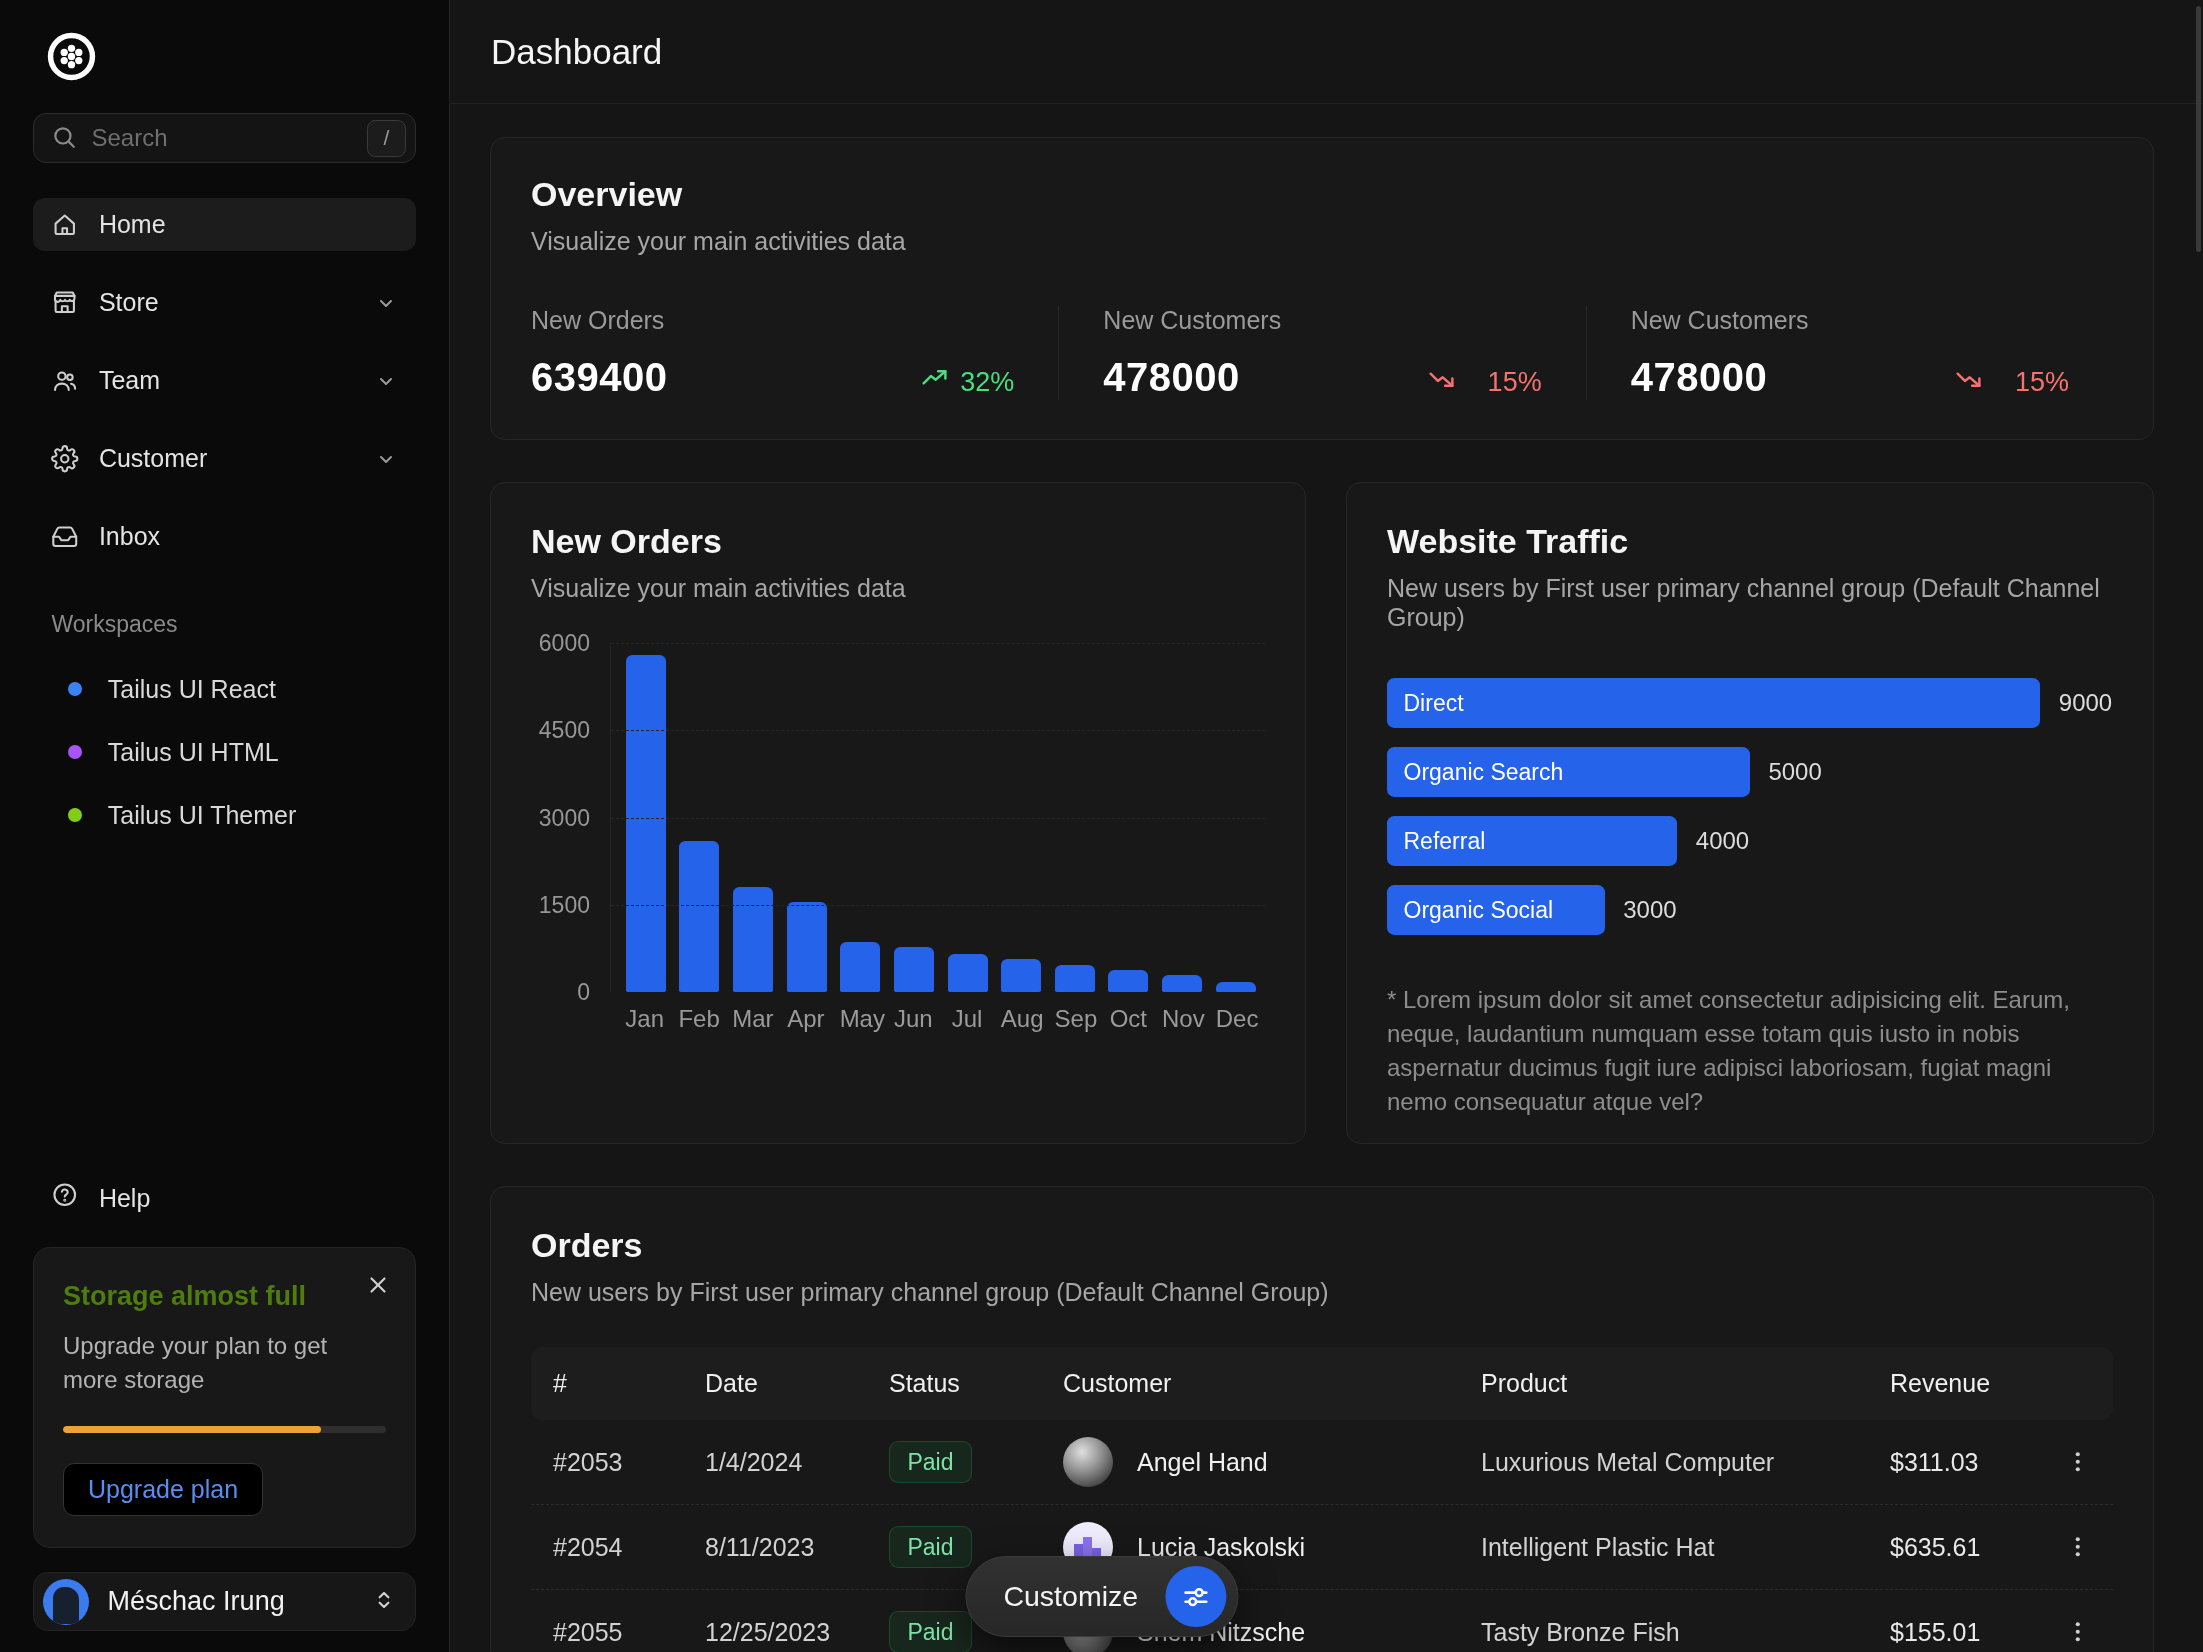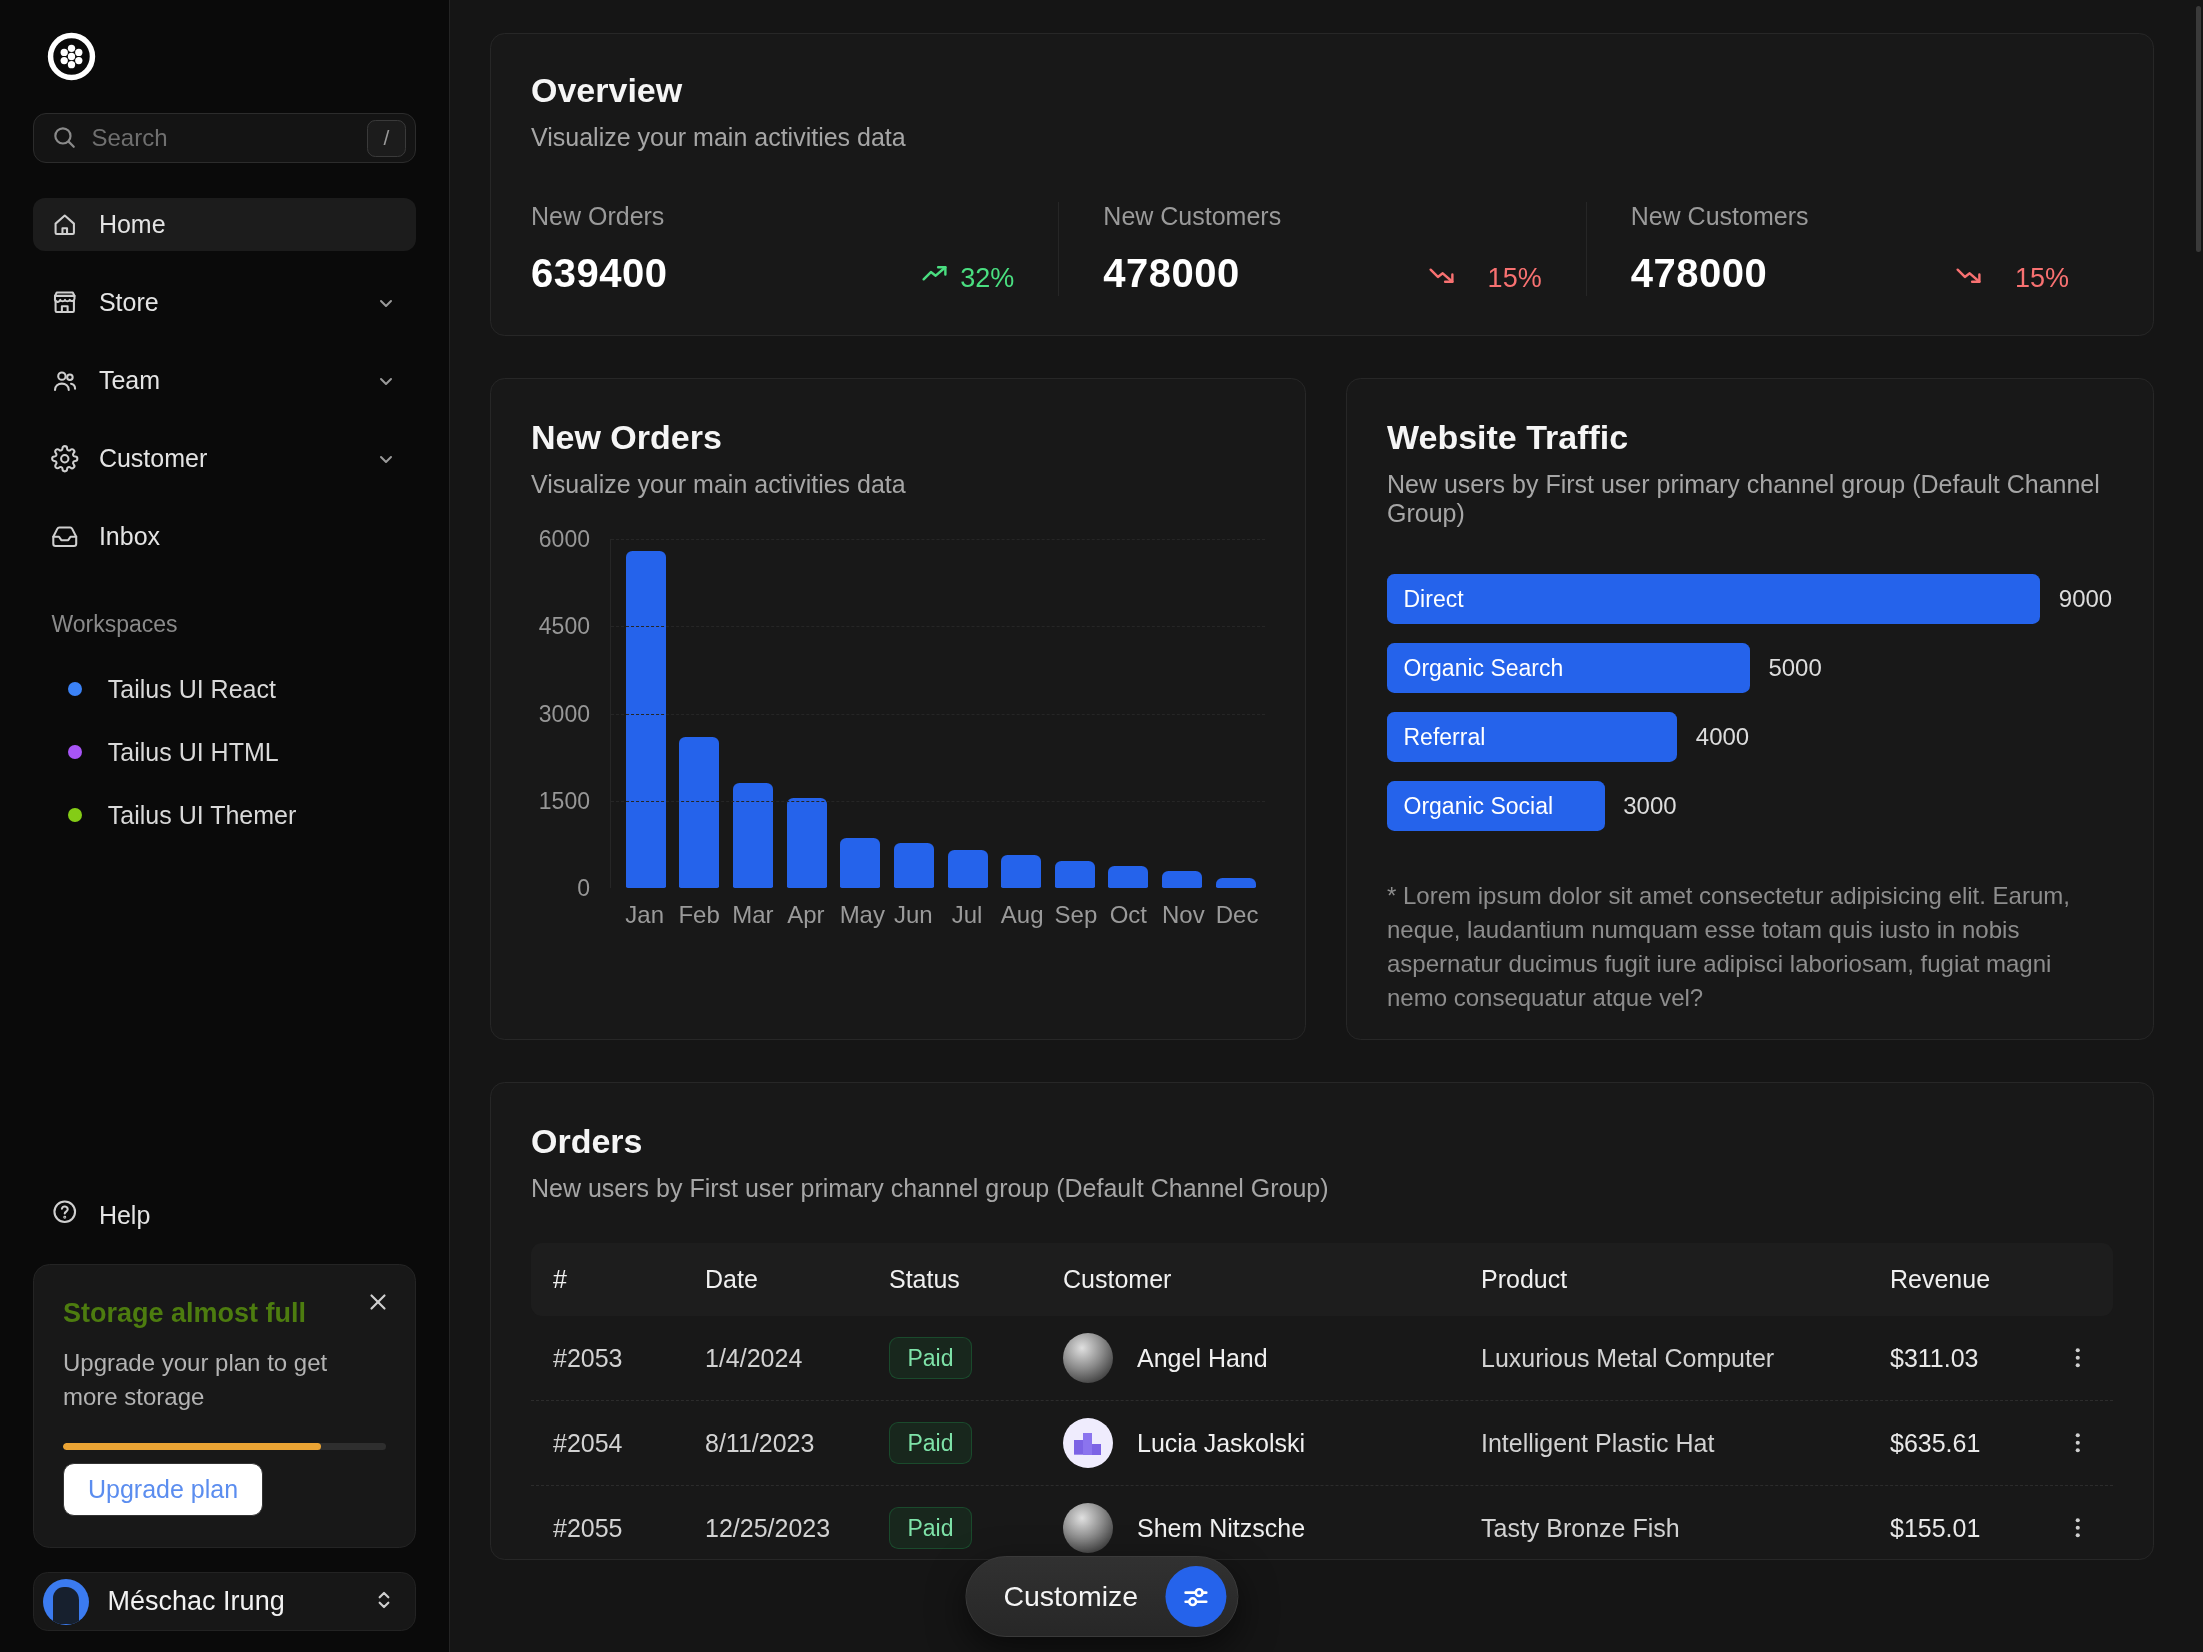--- a/index.html
+++ b/index.html
@@ -30,21 +30,21 @@
     border-radius:11px;cursor:pointer;}
   .dot{width:13.8px;height:13.8px;border-radius:50%;flex:none;}
   .side-spacer{flex:1;}
   .help-item{display:flex;align-items:center;gap:20px;padding:0 18.4px;height:50px;color:#e4e4e4;font-size:25px;cursor:pointer;}
   .storage-card{margin-top:24px;background:#181818;border:0.9px solid #242424;border-radius:16.5px;padding:27.5px 29px 31px;position:relative;}
   .storage-close{position:absolute;top:24px;right:24px;color:#cfcfcf;cursor:pointer;display:flex;}
   .storage-title{color:#4d7c0f;font-size:27px;font-weight:700;margin:5.5px 0 16.5px;}
   .storage-desc{color:#b3b3b3;font-size:24px;line-height:1.45;width:312px;}
   .progress-track{margin-top:27.5px;height:7.3px;border-radius:4.6px;background:#2e2e2e;overflow:hidden;}
   .progress-fill{height:100%;border-radius:4.6px;}
-  .upgrade-btn{margin-top:13px;display:inline-block;border:0.9px solid #333333;background:#ffffff;border-radius:11px;
+  .upgrade-btn{margin-top:30px;display:inline-block;border:0.9px solid #333333;background:#000000;border-radius:11px;
     padding:11px 24px;font-size:25px;cursor:pointer;}
   .user-row{margin-top:24px;display:flex;align-items:center;gap:18.4px;background:#171717;border:0.9px solid #232323;
     border-radius:14.7px;padding:7.3px 18.4px 7.3px 9.2px;height:59px;box-sizing:border-box;cursor:pointer;}
   .user-avatar{width:46px;height:46px;border-radius:50%;background:#3b7bf0;overflow:hidden;flex:none;position:relative;}
   .user-avatar::after{content:"";position:absolute;left:10px;top:8.3px;width:26px;height:37px;border-radius:11px 13px 0 0;
     background:#17202e;}
   .user-name{flex:1;color:#f2f2f2;font-size:27px;}
 
   
   .main{position:absolute;left:451px;right:0;top:0;bottom:0;background:#151515;}
@@ -269,20 +269,23 @@
       <span>
         <svg width="26" height="26" viewBox="0 0 24 24" fill="none" stroke="#cfcfcf" stroke-width="2" stroke-linecap="round" stroke-linejoin="round">
             <polyline points="8 9.5 12 5.5 16 9.5"></polyline>
             <polyline points="8 14.5 12 18.5 16 14.5"></polyline>
           </svg>
       </span>
     </div>
   </aside>
 
   <main class="main">
+    <div class="topbar">
+      <span class="page-title">Dashboard</span>
+    </div>
 
     <div class="content">
 
       <section class="card overview">
         <div class="card-title">Overview</div>
         <div class="card-sub">Visualize your main activities data</div>
         <div class="stats">
           <div class="stat">
             <div class="stat-label">New Orders</div>
             <div class="stat-line">

